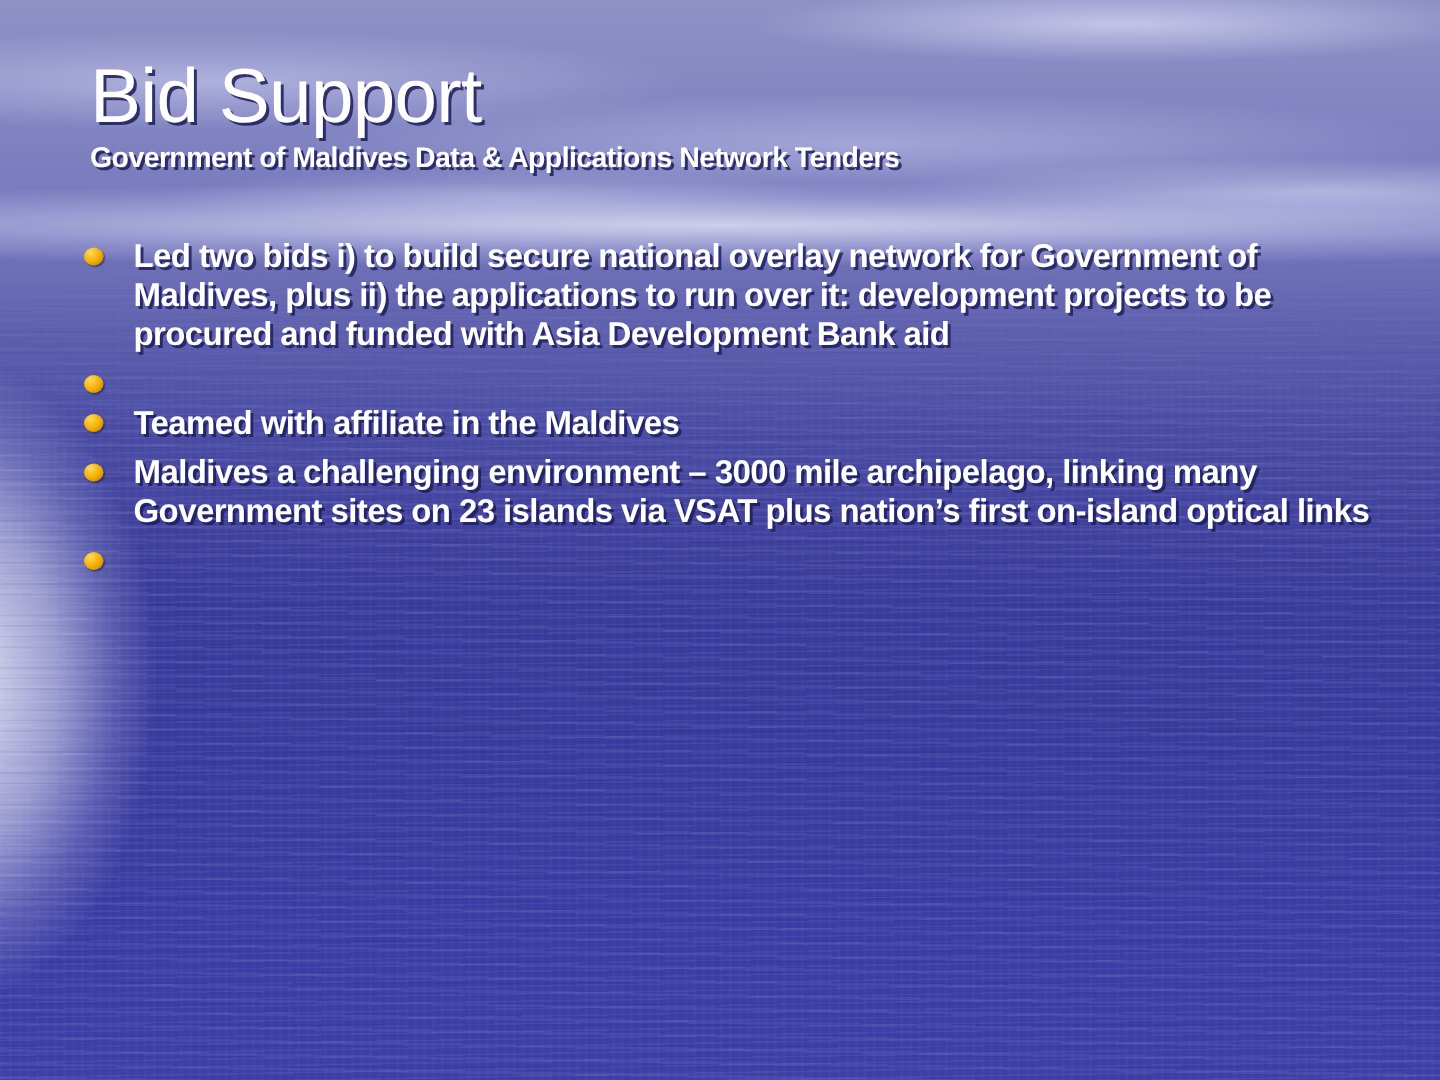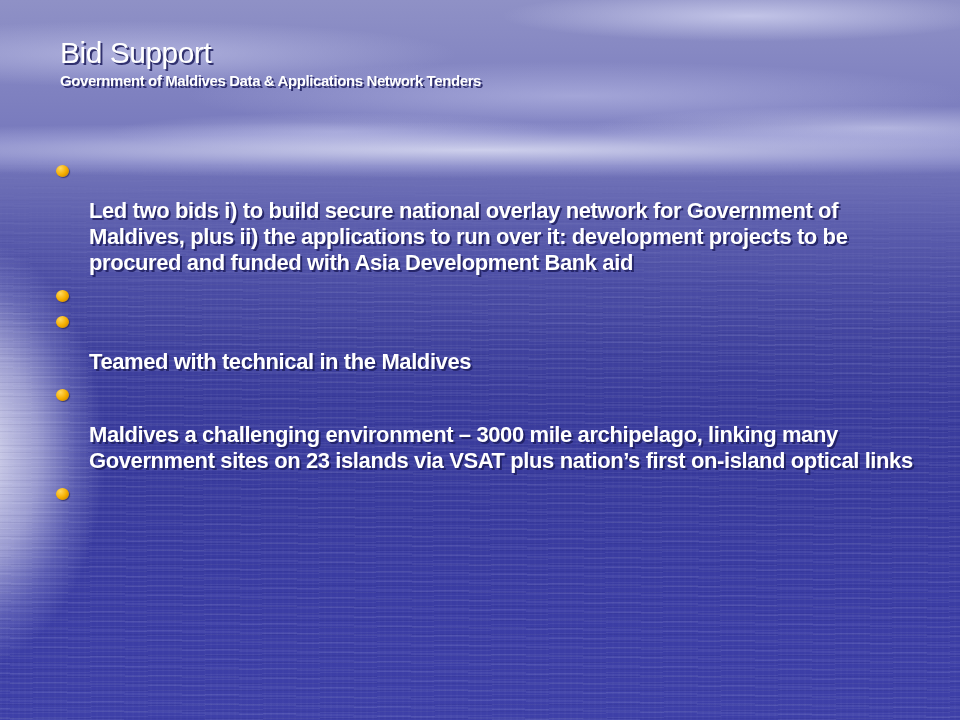--- a/index.html
+++ b/index.html
@@ -28,39 +28,38 @@
     background:
       repeating-linear-gradient(179deg, rgba(255,255,255,0.055) 0 1px, rgba(255,255,255,0) 1px 5px),
       repeating-linear-gradient(181deg, rgba(221,226,255,0.065) 0 2px, rgba(221,226,255,0) 2px 9px),
       repeating-linear-gradient(180deg, rgba(10,12,70,0.055) 0 1px, rgba(10,12,70,0) 1px 7px),
       repeating-linear-gradient(90deg, rgba(255,255,255,0.018) 0 2px, rgba(255,255,255,0) 2px 6px);
     -webkit-mask-image:linear-gradient(180deg, rgba(0,0,0,0) 0%, #000 28%, #000 100%);
     mask-image:linear-gradient(180deg, rgba(0,0,0,0) 0%, #000 28%, #000 100%);
   }
   .title-block{position:absolute;left:60px;top:36px;color:#fff;}
   .title{
-    font-size:30px;font-weight:400;letter-spacing:-0.5px;line-height:1.1;
+    font-size:51px;font-weight:400;letter-spacing:-0.5px;line-height:1.1;
     text-shadow:2px 2px 0 rgba(28,28,92,0.85);
   }
   .subtitle{
-    margin-top:3px;font-size:15px;font-weight:700;letter-spacing:-0.4px;
+    margin-top:3px;font-size:19px;font-weight:700;letter-spacing:-0.4px;
     text-shadow:2px 2px 0 rgba(28,28,92,0.85);
   }
   .content{position:absolute;left:48px;top:158px;width:872px;}
   .bullet-item{display:flex;align-items:flex-start;margin-bottom:7px;}
   .bullet-marker{
     flex:0 0 auto;width:13px;height:12px;border-radius:50%;
     margin:7px 20px 0 8px;
     background:radial-gradient(circle at 34% 28%, #ffd95e, #f5ae00 52%, #c07c00 95%);
     box-shadow:1px 1px 1px rgba(20,20,70,0.55);
   }
   .bullet-text{
     color:#fff;font-size:22px;font-weight:700;line-height:26px;letter-spacing:-0.4px;
     text-shadow:2px 2px 0 rgba(28,28,92,0.82);
-    margin-top:40px;
   }
 </style>
 </head>
 <body>
 
 <div class="slide">
   <div class="ripples"></div>
 
   <div class="title-block">
     <div class="title">Bid Support</div>
@@ -70,21 +69,21 @@
   <div class="content">
     <div class="bullet-item">
       <span class="bullet-marker"></span>
       <span class="bullet-text">Led two bids i) to build secure national overlay network for Government of Maldives, plus ii) the applications to run over it: development projects to be procured and funded with Asia Development Bank aid</span>
     </div>
     <div class="bullet-item">
       <span class="bullet-marker"></span>
     </div>
     <div class="bullet-item">
       <span class="bullet-marker"></span>
-      <span class="bullet-text">Teamed with technical in the Maldives</span>
+      <span class="bullet-text">Teamed with affiliate in the Maldives</span>
     </div>
     <div class="bullet-item">
       <span class="bullet-marker"></span>
       <span class="bullet-text">Maldives a challenging environment – 3000 mile archipelago, linking many Government sites on 23 islands via VSAT plus nation’s first on-island optical links</span>
     </div>
     <div class="bullet-item">
       <span class="bullet-marker"></span>
     </div>
   </div>
 </div>

